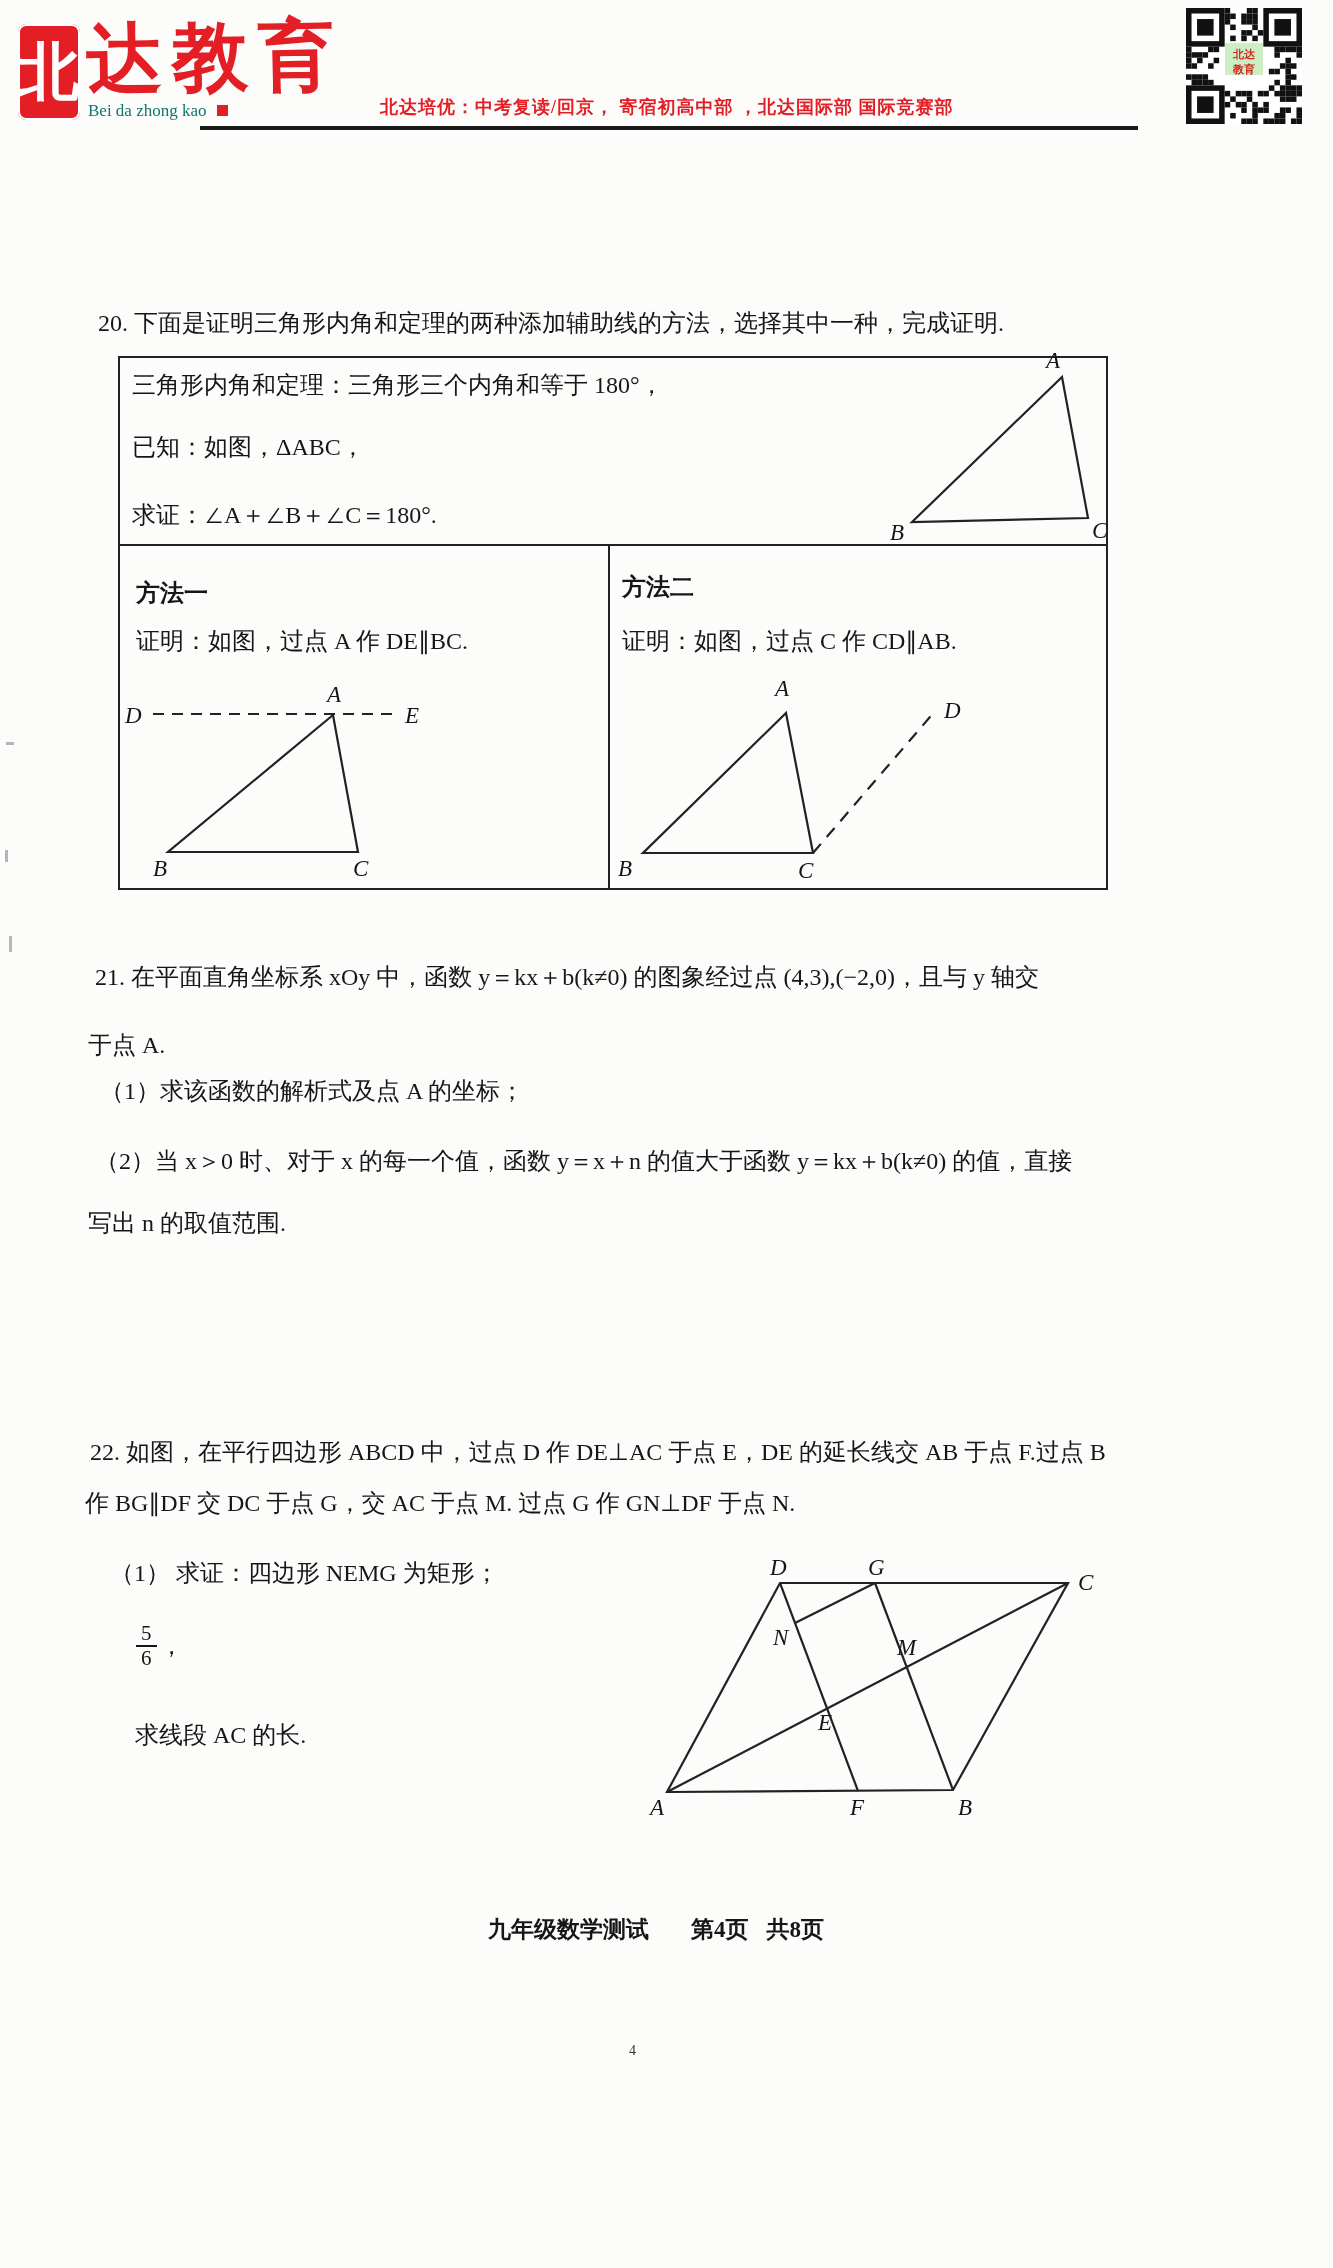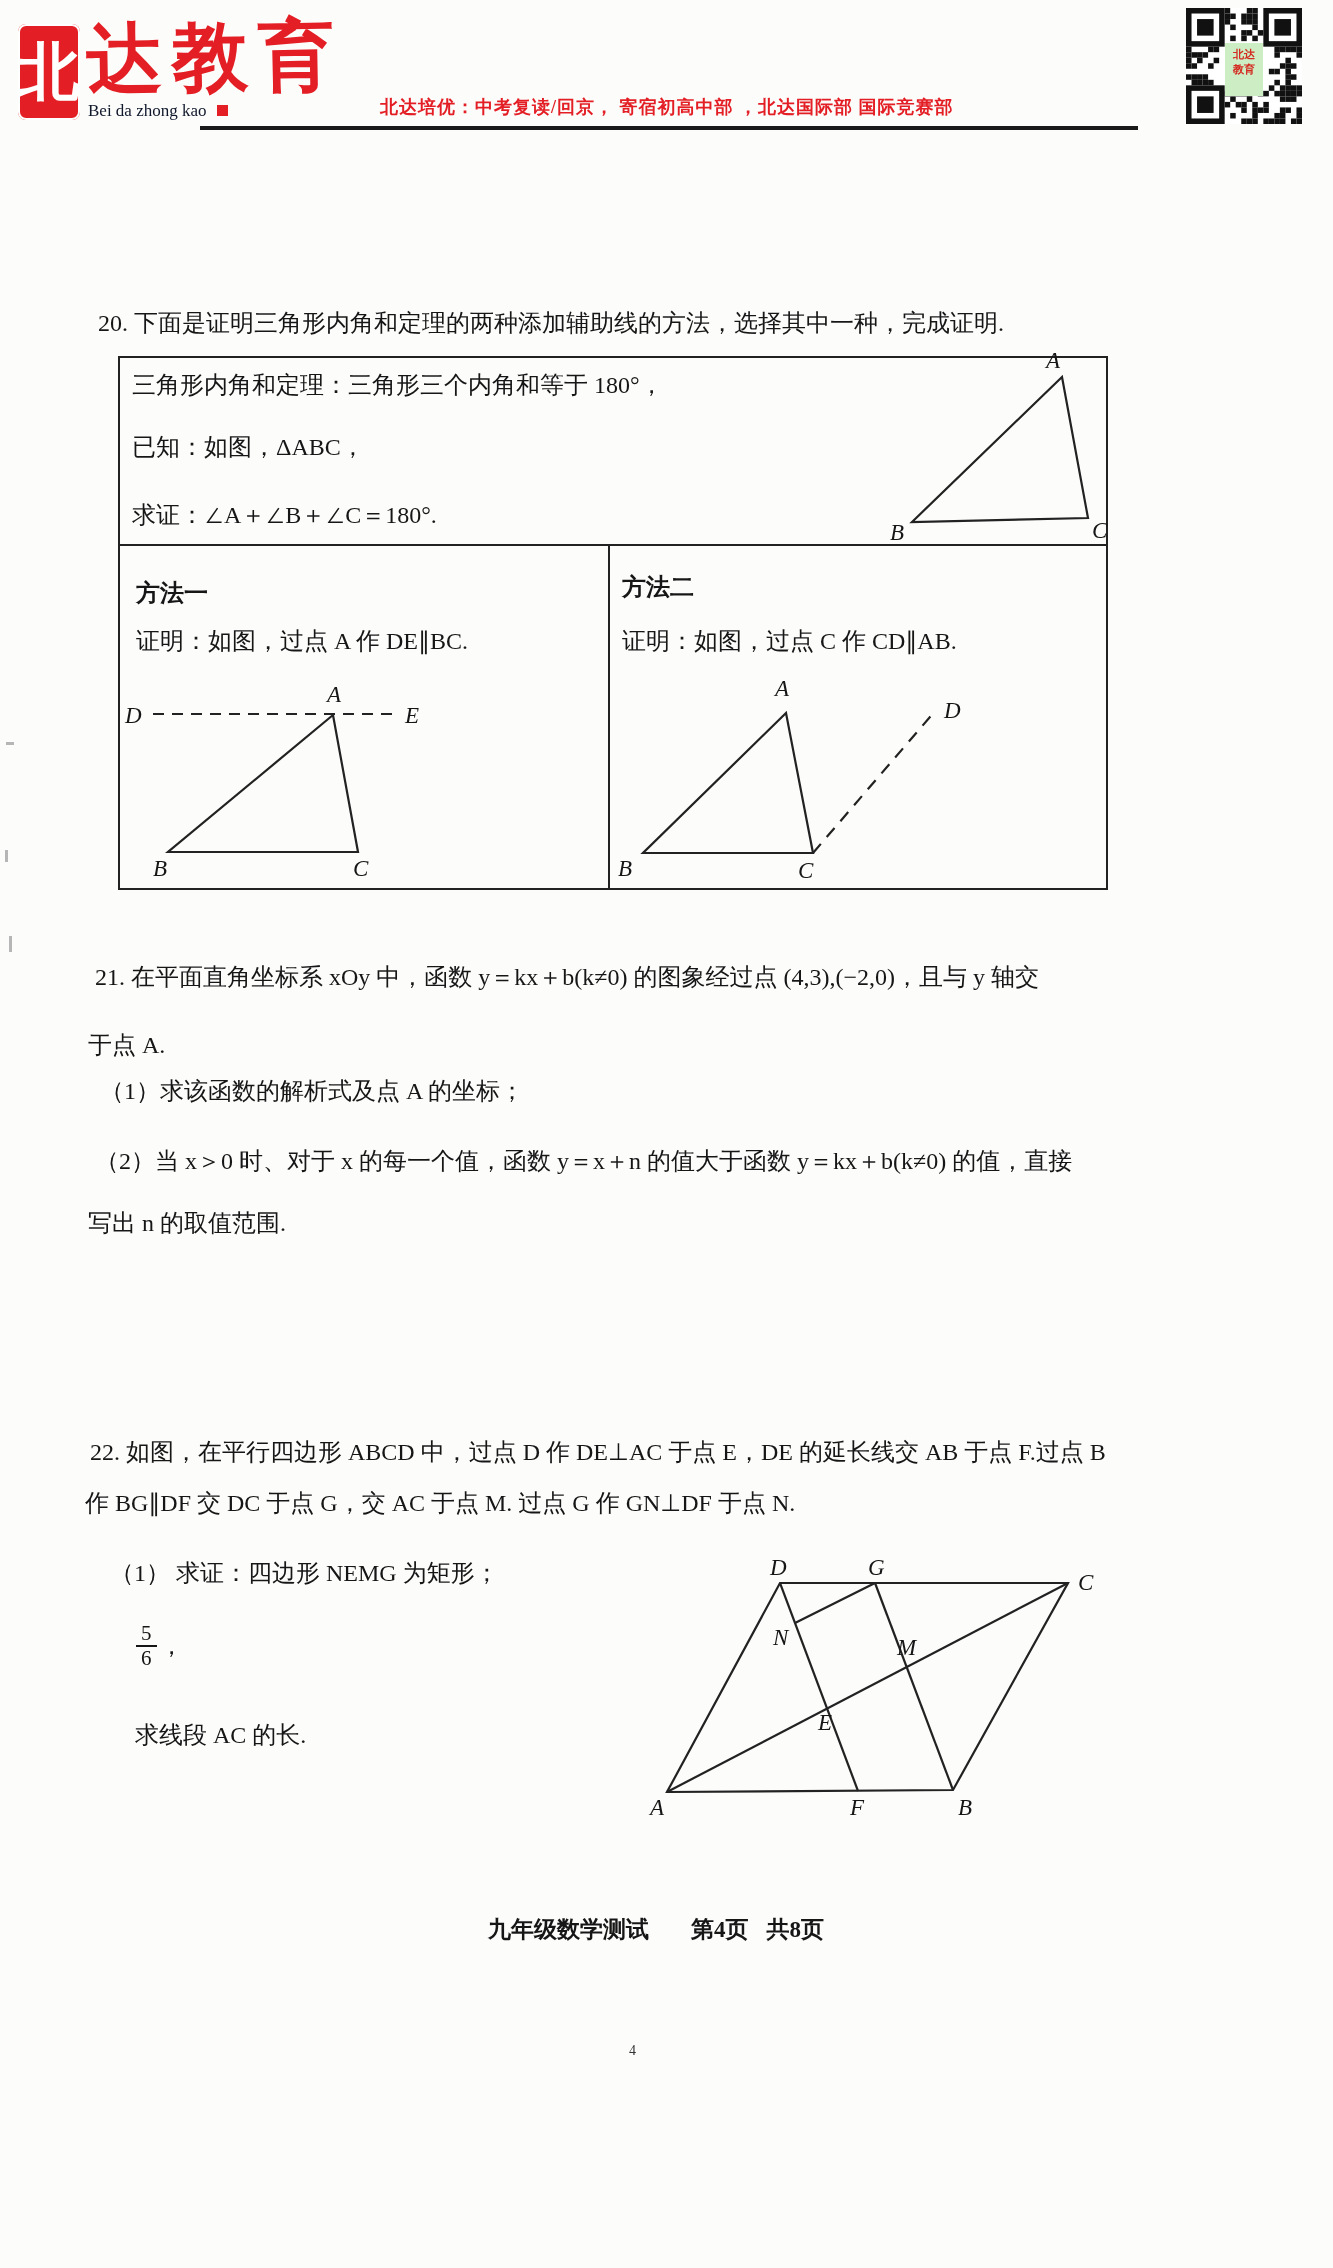--- a/index.html
+++ b/index.html
@@ -19,27 +19,27 @@
   .seal{
     left:18px;top:24px;width:62px;height:96px;background:var(--brand_red);
     border-radius:8px;display:flex;align-items:center;justify-content:center;
     box-shadow:0 0 0 2px #fff inset;
   }
   .seal-char{color:#fff;font-size:62px;font-weight:bold;font-family:"Liberation Serif",serif;}
   .brand-script{
     left:86px;top:10px;font-size:76px;font-weight:bold;color:var(--brand_red);
     font-family:"Liberation Serif",serif;letter-spacing:10px;transform:rotate(-1deg);
   }
-  .brand-sub{left:88px;top:100px;font-size:17px;color:#0f172a;}
+  .brand-sub{left:88px;top:100px;font-size:17px;color:#0f766e;}
   .brand-sub .sq{display:inline-block;width:11px;height:11px;background:var(--brand_red);margin-left:10px;}
   .slogan{left:380px;top:96px;font-size:18px;font-weight:bold;color:var(--brand_red);letter-spacing:1px;}
   .header-rule{left:200px;top:126px;width:938px;height:4px;background:var(--rule);}
   .qr-wrap{left:1186px;top:8px;width:116px;height:116px;}
   .qr-label{
-    position:absolute;left:39px;top:35px;width:38px;height:53px;
+    position:absolute;left:39px;top:35px;width:38px;height:32px;
     background:var(--qr_label_bg);color:var(--qr_label_text);
     font-size:11px;font-weight:bold;text-align:center;line-height:1.35;padding-top:4px;
   }
   .tbl{left:118px;top:356px;width:990px;height:534px;border:2px solid #222;}
   .tbl .hdiv{position:absolute;left:0;right:0;top:186px;height:2px;background:#222;}
   .tbl .vdiv{position:absolute;left:488px;top:186px;bottom:0;width:2px;background:#222;}
   svg text{font-family:"Liberation Serif",serif;font-style:italic;fill:var(--ink);}
   .frac-row{position:absolute;display:flex;align-items:center;}
   .frac{display:inline-flex;flex-direction:column;align-items:center;
         font-size:21px;line-height:1.1;margin:0 3px;}

